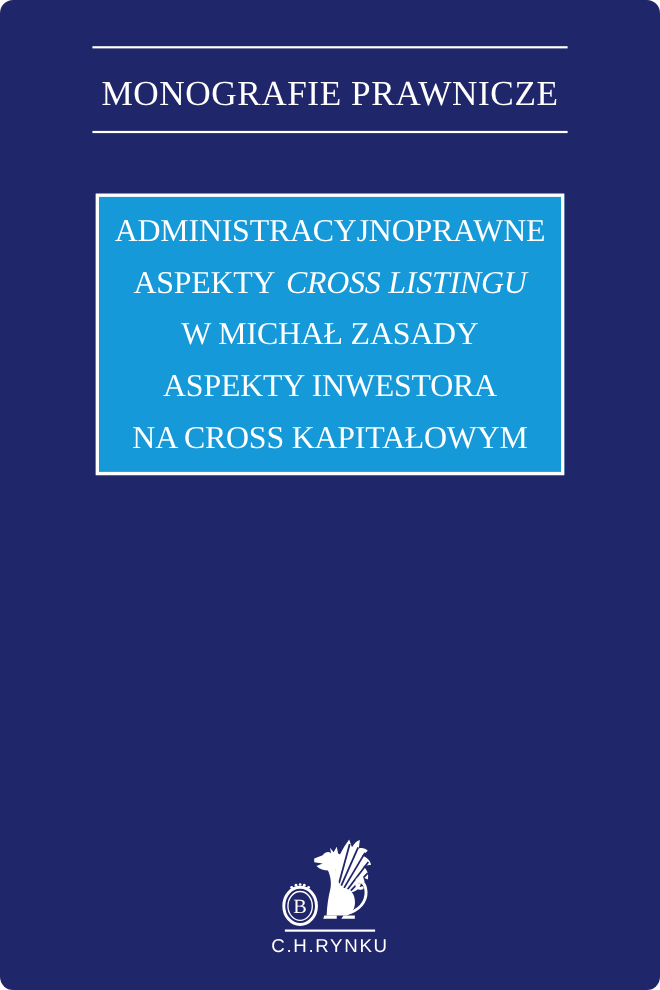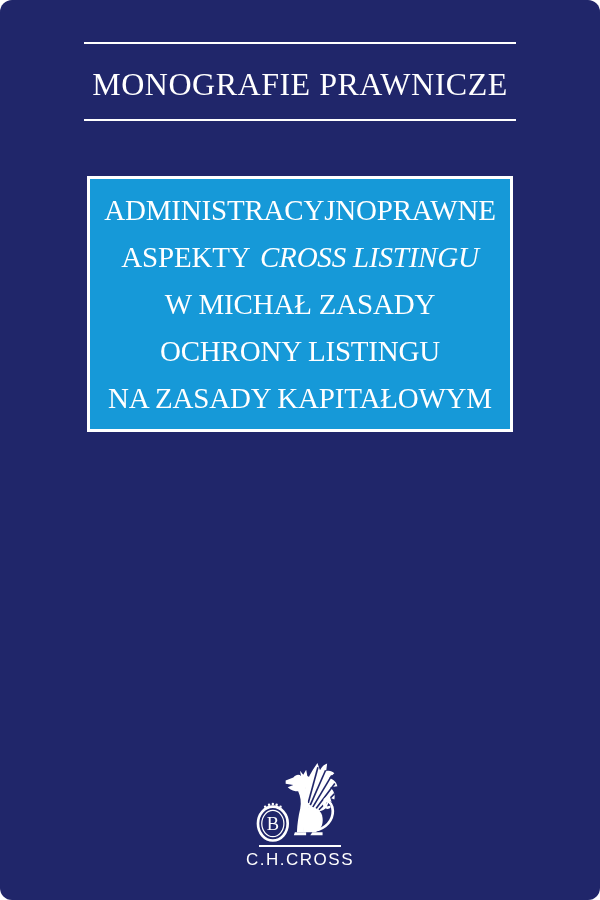--- a/index.html
+++ b/index.html
@@ -113,22 +113,22 @@
   <div class="series-title">MONOGRAFIE PRAWNICZE</div>
 
   <div class="rule rule-bottom"></div>
 
   <div class="title-box">
     <div class="title-line">ADMINISTRACYJNOPRAWNE</div>
     <div class="title-line">
       <span class="title-seg-regular">ASPEKTY</span><span class="title-seg-italic">CROSS LISTINGU</span>
     </div>
     <div class="title-line">W MICHAŁ ZASADY</div>
-    <div class="title-line">OCHRONY LISTINGU</div>
-    <div class="title-line">NA ZASADY KAPITAŁOWYM</div>
+    <div class="title-line">ASPEKTY INWESTORA</div>
+    <div class="title-line">NA CROSS KAPITAŁOWYM</div>
   </div>
 
 
   <div class="publisher-logo">
 
     <svg class="griffin-svg" width="94" height="82" viewBox="0 0 90 80" aria-hidden="true">
 
       <path class="fill" d="M50,27 C52,19 56,11 62,3
                             L64.5,10 C66.5,6.5 68.5,4.5 71.5,3.5 L70.5,11
                             C73.5,10 76.5,11 78.5,13 L73.5,17.5
@@ -174,16 +174,16 @@
       <circle class="fill" cx="11" cy="45.5" r="1.2"></circle>
       <circle class="fill" cx="14.8" cy="43.6" r="1.2"></circle>
       <circle class="fill" cx="18.5" cy="43" r="1.2"></circle>
       <circle class="fill" cx="22.2" cy="43.6" r="1.2"></circle>
       <circle class="fill" cx="26" cy="45.5" r="1.2"></circle>
       <text class="mono" x="18.5" y="68.5" text-anchor="middle">B</text>
     </svg>
 
     <div class="logo-rule"></div>
 
-    <div class="logo-wordmark">C.H.CROSS</div>
+    <div class="logo-wordmark">C.H.RYNKU</div>
   </div>
 
 </div>
 
 </body></html>

